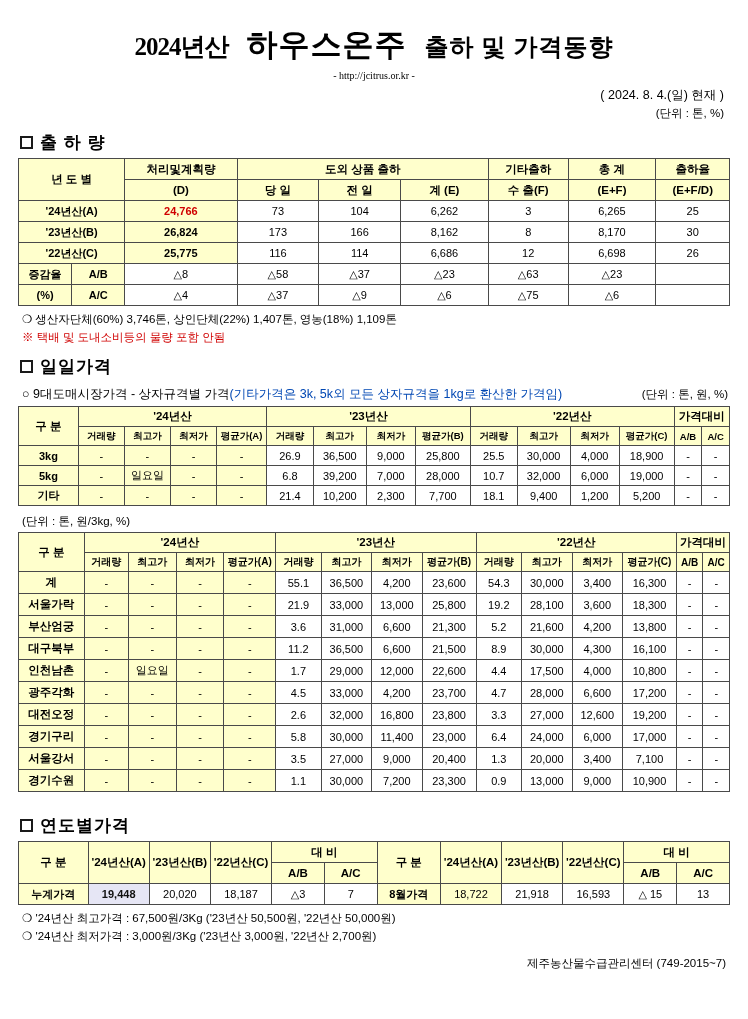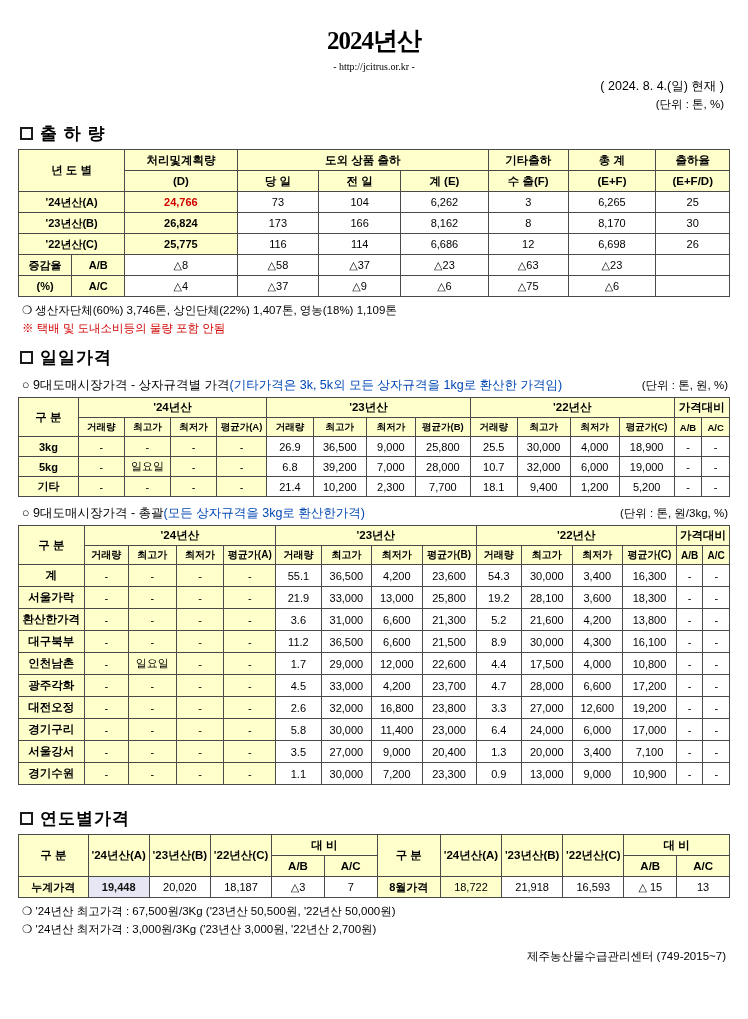--- a/index.html
+++ b/index.html
@@ -59,20 +59,22 @@
 
   .lav { background: #e6e6f5; font-weight: bold; color: #111; }
 </style>
 </head>
 <body>
 
 <div class="page">
 
   <div class="title-row">
     <span class="t-year">2024년산</span>
+    <span class="t-main">하우스온주</span>
+    <span class="t-tail">출하 및 가격동향</span>
   </div>
   <div class="url">- http://jcitrus.or.kr -</div>
   <div class="asof">( 2024. 8. 4.(일) 현재 )</div>
   <div class="unit">(단위 : 톤, %)</div>
 
   <div class="sec-head">
     <span class="sec-sq"></span>
     <span class="sec-title">출 하 량</span>
   </div>
 
@@ -273,23 +275,20 @@
       <td>9,400</td>
       <td>1,200</td>
       <td>5,200</td>
       <td>-</td>
       <td>-</td>
     </tr>
   </tbody>
     </table>
 
   <div class="sub-head">
-    <div class="sub-left">
-      <span>○ </span><span>9대도매시장가격 - 총괄</span><span class="blue">(모든 상자규격을 3kg로 환산한가격)</span>
-    </div>
     <div class="sub-right">(단위 : 톤, 원/3kg, %)</div>
   </div>
 
   <table class="t3">
     <colgroup>
       <col style="width:72px">
       <col style="width:48px">
         <col style="width:52px">
         <col style="width:52px">
         <col style="width:56px">
@@ -357,21 +356,21 @@
       <td>13,000</td>
       <td>25,800</td>
       <td>19.2</td>
       <td>28,100</td>
       <td>3,600</td>
       <td>18,300</td>
       <td>-</td>
       <td>-</td>
     </tr>
     <tr>
-      <td class="lbl rowlbl">환산한가격</td>
+      <td class="lbl rowlbl">부산엄궁</td>
       <td class="yellow">-</td>
       <td class="yellow">-</td>
       <td class="yellow">-</td>
       <td class="yellow">-</td>
       <td>3.6</td>
       <td>31,000</td>
       <td>6,600</td>
       <td>21,300</td>
       <td>5.2</td>
       <td>21,600</td>

